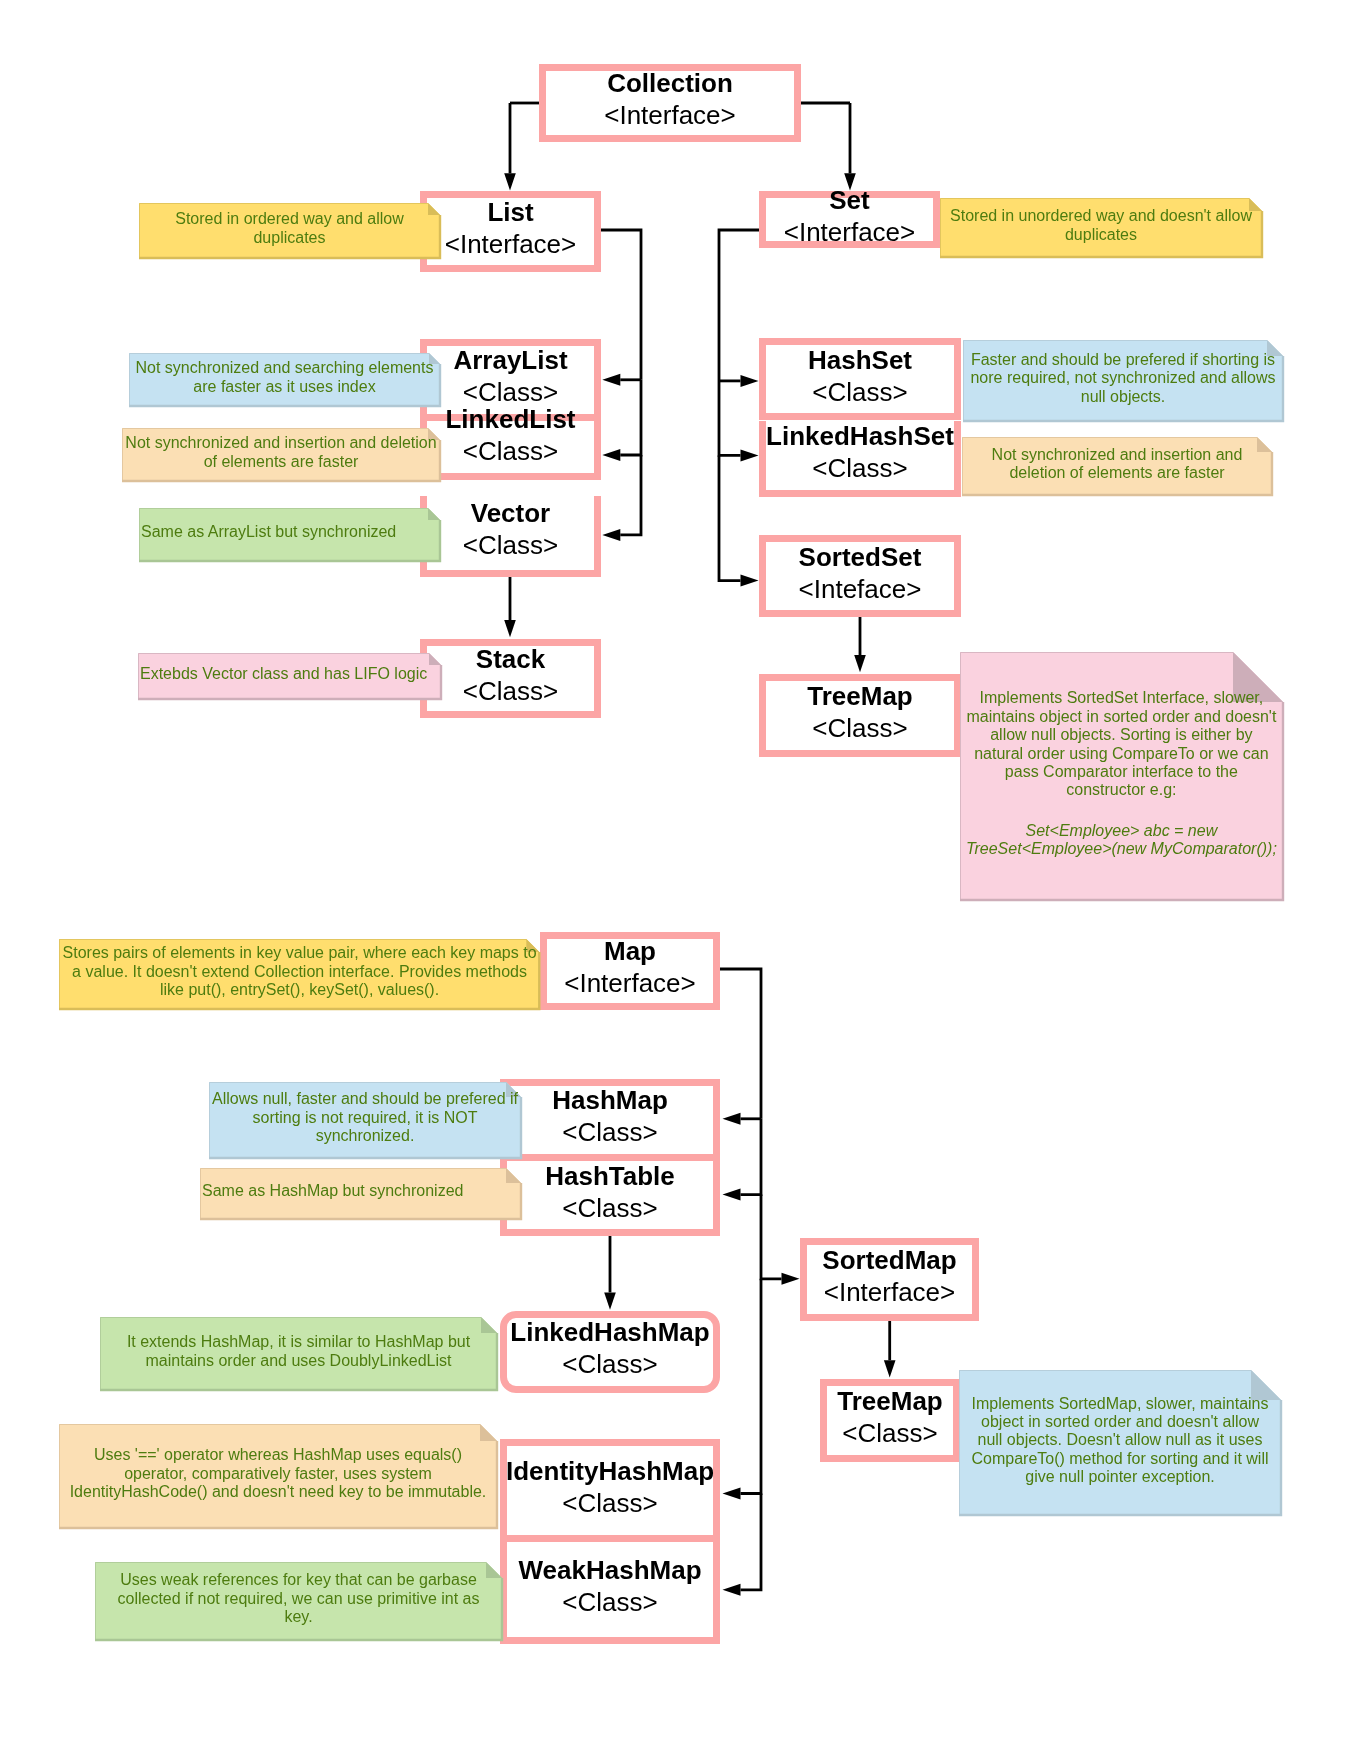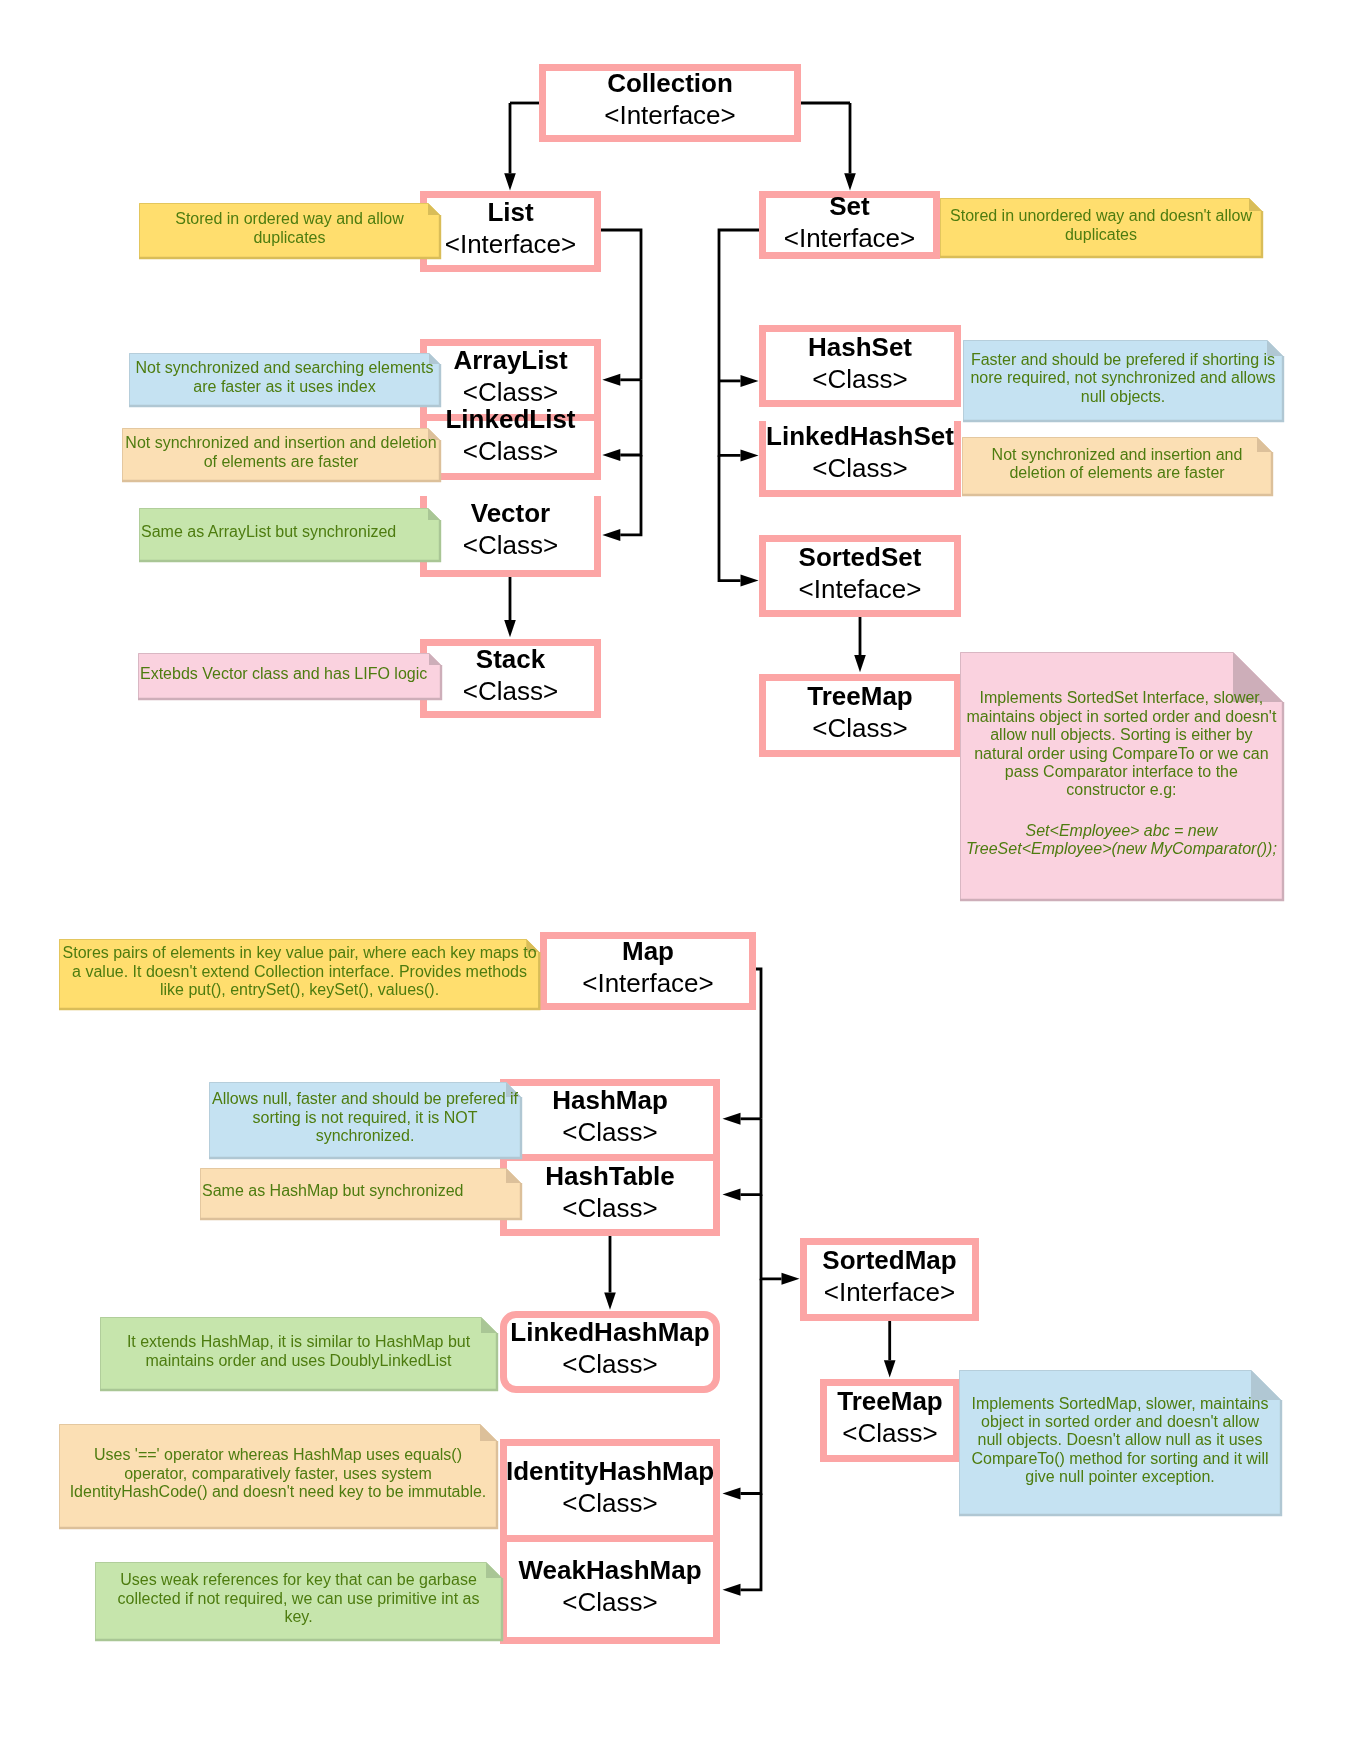--- a/index.html
+++ b/index.html
@@ -122,21 +122,21 @@
         <div class="bx-name">Collection</div>
         <div class="bx-kind">&lt;Interface&gt;</div>
       </div>
     </div>
     <div class="uml-box" style="left: 420px; top: 191.4px; width: 181px; height: 80.5px;">
       <div class="bx-inner">
         <div class="bx-name">List</div>
         <div class="bx-kind">&lt;Interface&gt;</div>
       </div>
     </div>
-    <div class="uml-box" style="left: 759px; top: 191.4px; width: 181px; height: 68px;">
+    <div class="uml-box" style="left: 759px; top: 191.4px; width: 181px; height: 57px;">
       <div class="bx-inner">
         <div class="bx-name">Set</div>
         <div class="bx-kind">&lt;Interface&gt;</div>
       </div>
     </div>
     <div class="uml-box" style="left: 420px; top: 338.7px; width: 181px; height: 82.3px;">
       <div class="bx-inner">
         <div class="bx-name">ArrayList</div>
         <div class="bx-kind">&lt;Class&gt;</div>
       </div>
@@ -152,21 +152,21 @@
         <div class="bx-name">Vector</div>
         <div class="bx-kind">&lt;Class&gt;</div>
       </div>
     </div>
     <div class="uml-box" style="left: 420px; top: 639.1px; width: 181px; height: 78.6px;">
       <div class="bx-inner">
         <div class="bx-name">Stack</div>
         <div class="bx-kind">&lt;Class&gt;</div>
       </div>
     </div>
-    <div class="uml-box" style="left: 759px; top: 325px; width: 202px; height: 82.3px;">
+    <div class="uml-box" style="left: 759px; top: 338px; width: 202px; height: 82.3px;">
       <div class="bx-inner">
         <div class="bx-name">HashSet</div>
         <div class="bx-kind">&lt;Class&gt;</div>
       </div>
     </div>
     <div class="uml-box" style="left: 759px; top: 421px; width: 202px; height: 75.9px; border-top: none; background: transparent;">
       <div class="bx-inner">
         <div class="bx-name">LinkedHashSet</div>
         <div class="bx-kind">&lt;Class&gt;</div>
       </div>
@@ -176,21 +176,21 @@
         <div class="bx-name">SortedSet</div>
         <div class="bx-kind">&lt;Inteface&gt;</div>
       </div>
     </div>
     <div class="uml-box" style="left: 759px; top: 673.9px; width: 202px; height: 83.2px;">
       <div class="bx-inner">
         <div class="bx-name">TreeMap</div>
         <div class="bx-kind">&lt;Class&gt;</div>
       </div>
     </div>
-    <div class="uml-box" style="left: 540px; top: 932.3px; width: 216px; height: 77.3px;">
+    <div class="uml-box" style="left: 540px; top: 932.3px; width: 180px; height: 77.3px;">
       <div class="bx-inner">
         <div class="bx-name">Map</div>
         <div class="bx-kind">&lt;Interface&gt;</div>
       </div>
     </div>
     <div class="uml-box" style="left: 500px; top: 1078.9px; width: 220px; height: 82.1px;">
       <div class="bx-inner">
         <div class="bx-name">HashMap</div>
         <div class="bx-kind">&lt;Class&gt;</div>
       </div>

